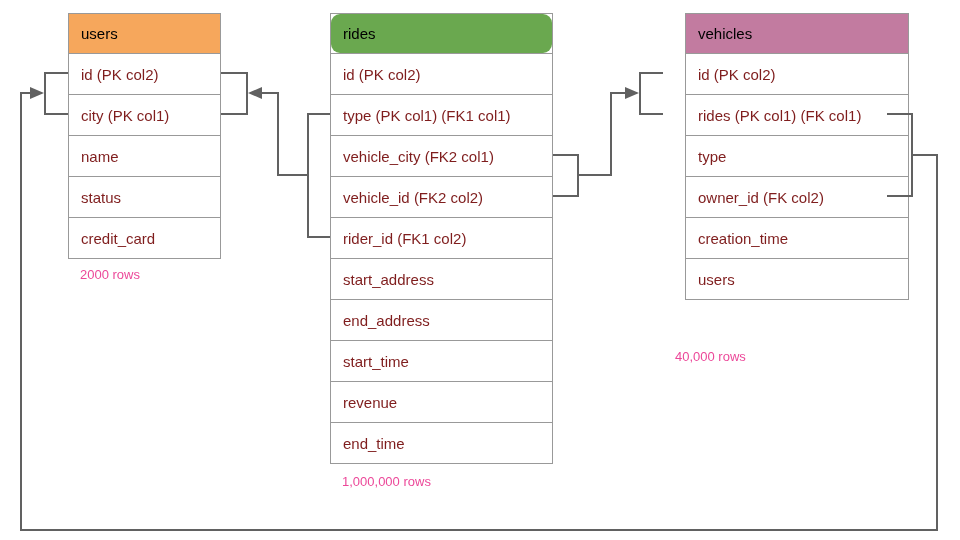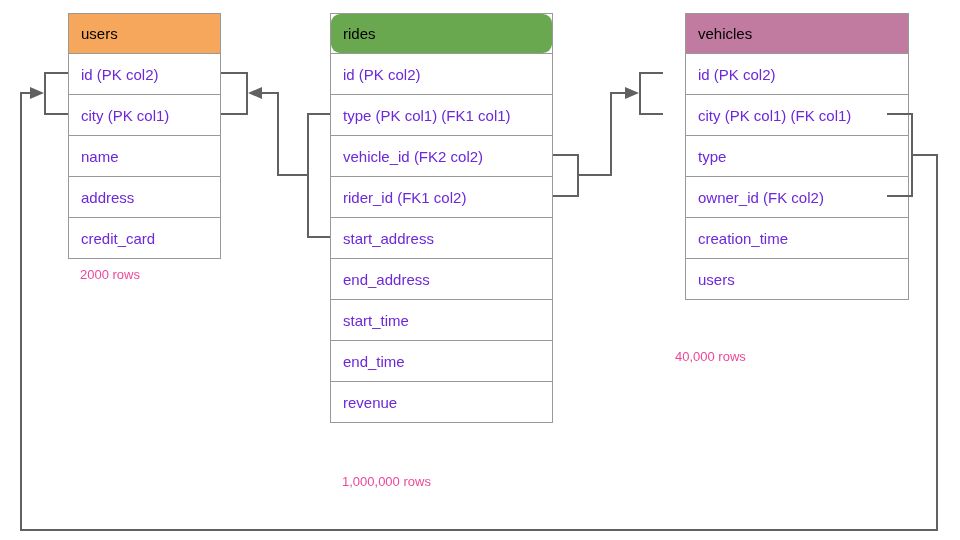--- a/index.html
+++ b/index.html
@@ -22,21 +22,21 @@
     display: flex; align-items: center;
     padding-left: 12px;
     font-size: 15px; color: #000000;
     box-sizing: border-box;
   }
   .trow {
     height: 41px;
     display: flex; align-items: center;
     padding-left: 12px;
     border-top: 1px solid #999999;
-    font-size: 15px; color: #6d28d9;
+    font-size: 15px; color: #7f1d1d;
     box-sizing: border-box;
     background: #ffffff;
   }
   .caption {
     position: absolute;
     font-size: 13px; color: #ec4899;
     white-space: nowrap;
   }
   #wires {
     position: absolute; left: 0; top: 0;
@@ -49,43 +49,44 @@
 </head>
 <body>
 
 <div id="canvas">
 
   <div class="db-table" style="left:68px; top:13px; width:153px;">
     <div class="thead" style="background-color: rgb(246, 167, 92);">users</div>
     <div class="trow">id (PK col2)</div>
     <div class="trow">city (PK col1)</div>
     <div class="trow">name</div>
-    <div class="trow">address</div>
+    <div class="trow">status</div>
     <div class="trow">credit_card</div>
   </div>
   <div class="caption" style="left:80px; top:267px;">2000 rows</div>
 
   <div class="db-table" style="left:330px; top:13px; width:223px;">
     <div class="thead" style="background-color: rgb(106, 168, 79); border-radius: 9px;">rides</div>
     <div class="trow">id (PK col2)</div>
     <div class="trow">type (PK col1) (FK1 col1)</div>
+    <div class="trow">vehicle_city (FK2 col1)</div>
     <div class="trow">vehicle_id (FK2 col2)</div>
     <div class="trow">rider_id (FK1 col2)</div>
     <div class="trow">start_address</div>
     <div class="trow">end_address</div>
     <div class="trow">start_time</div>
+    <div class="trow">revenue</div>
     <div class="trow">end_time</div>
-    <div class="trow">revenue</div>
   </div>
   <div class="caption" style="left:342px; top:474px;">1,000,000 rows</div>
 
   <div class="db-table" style="left:663px; top:13px; width:224px;margin-left:22px;">
     <div class="thead" style="background-color: rgb(194, 123, 160);">vehicles</div>
     <div class="trow">id (PK col2)</div>
-    <div class="trow">city (PK col1) (FK col1)</div>
+    <div class="trow">rides (PK col1) (FK col1)</div>
     <div class="trow">type</div>
     <div class="trow">owner_id (FK col2)</div>
     <div class="trow">creation_time</div>
     <div class="trow">users</div>
   </div>
   <div class="caption" style="left:675px; top:349px;">40,000 rows</div>
 
   <svg id="wires" viewBox="0 0 960 540" xmlns="http://www.w3.org/2000/svg">
     <defs>
       <marker id="arrow" markerUnits="userSpaceOnUse" markerWidth="14" markerHeight="12" refX="12" refY="6" orient="auto">

